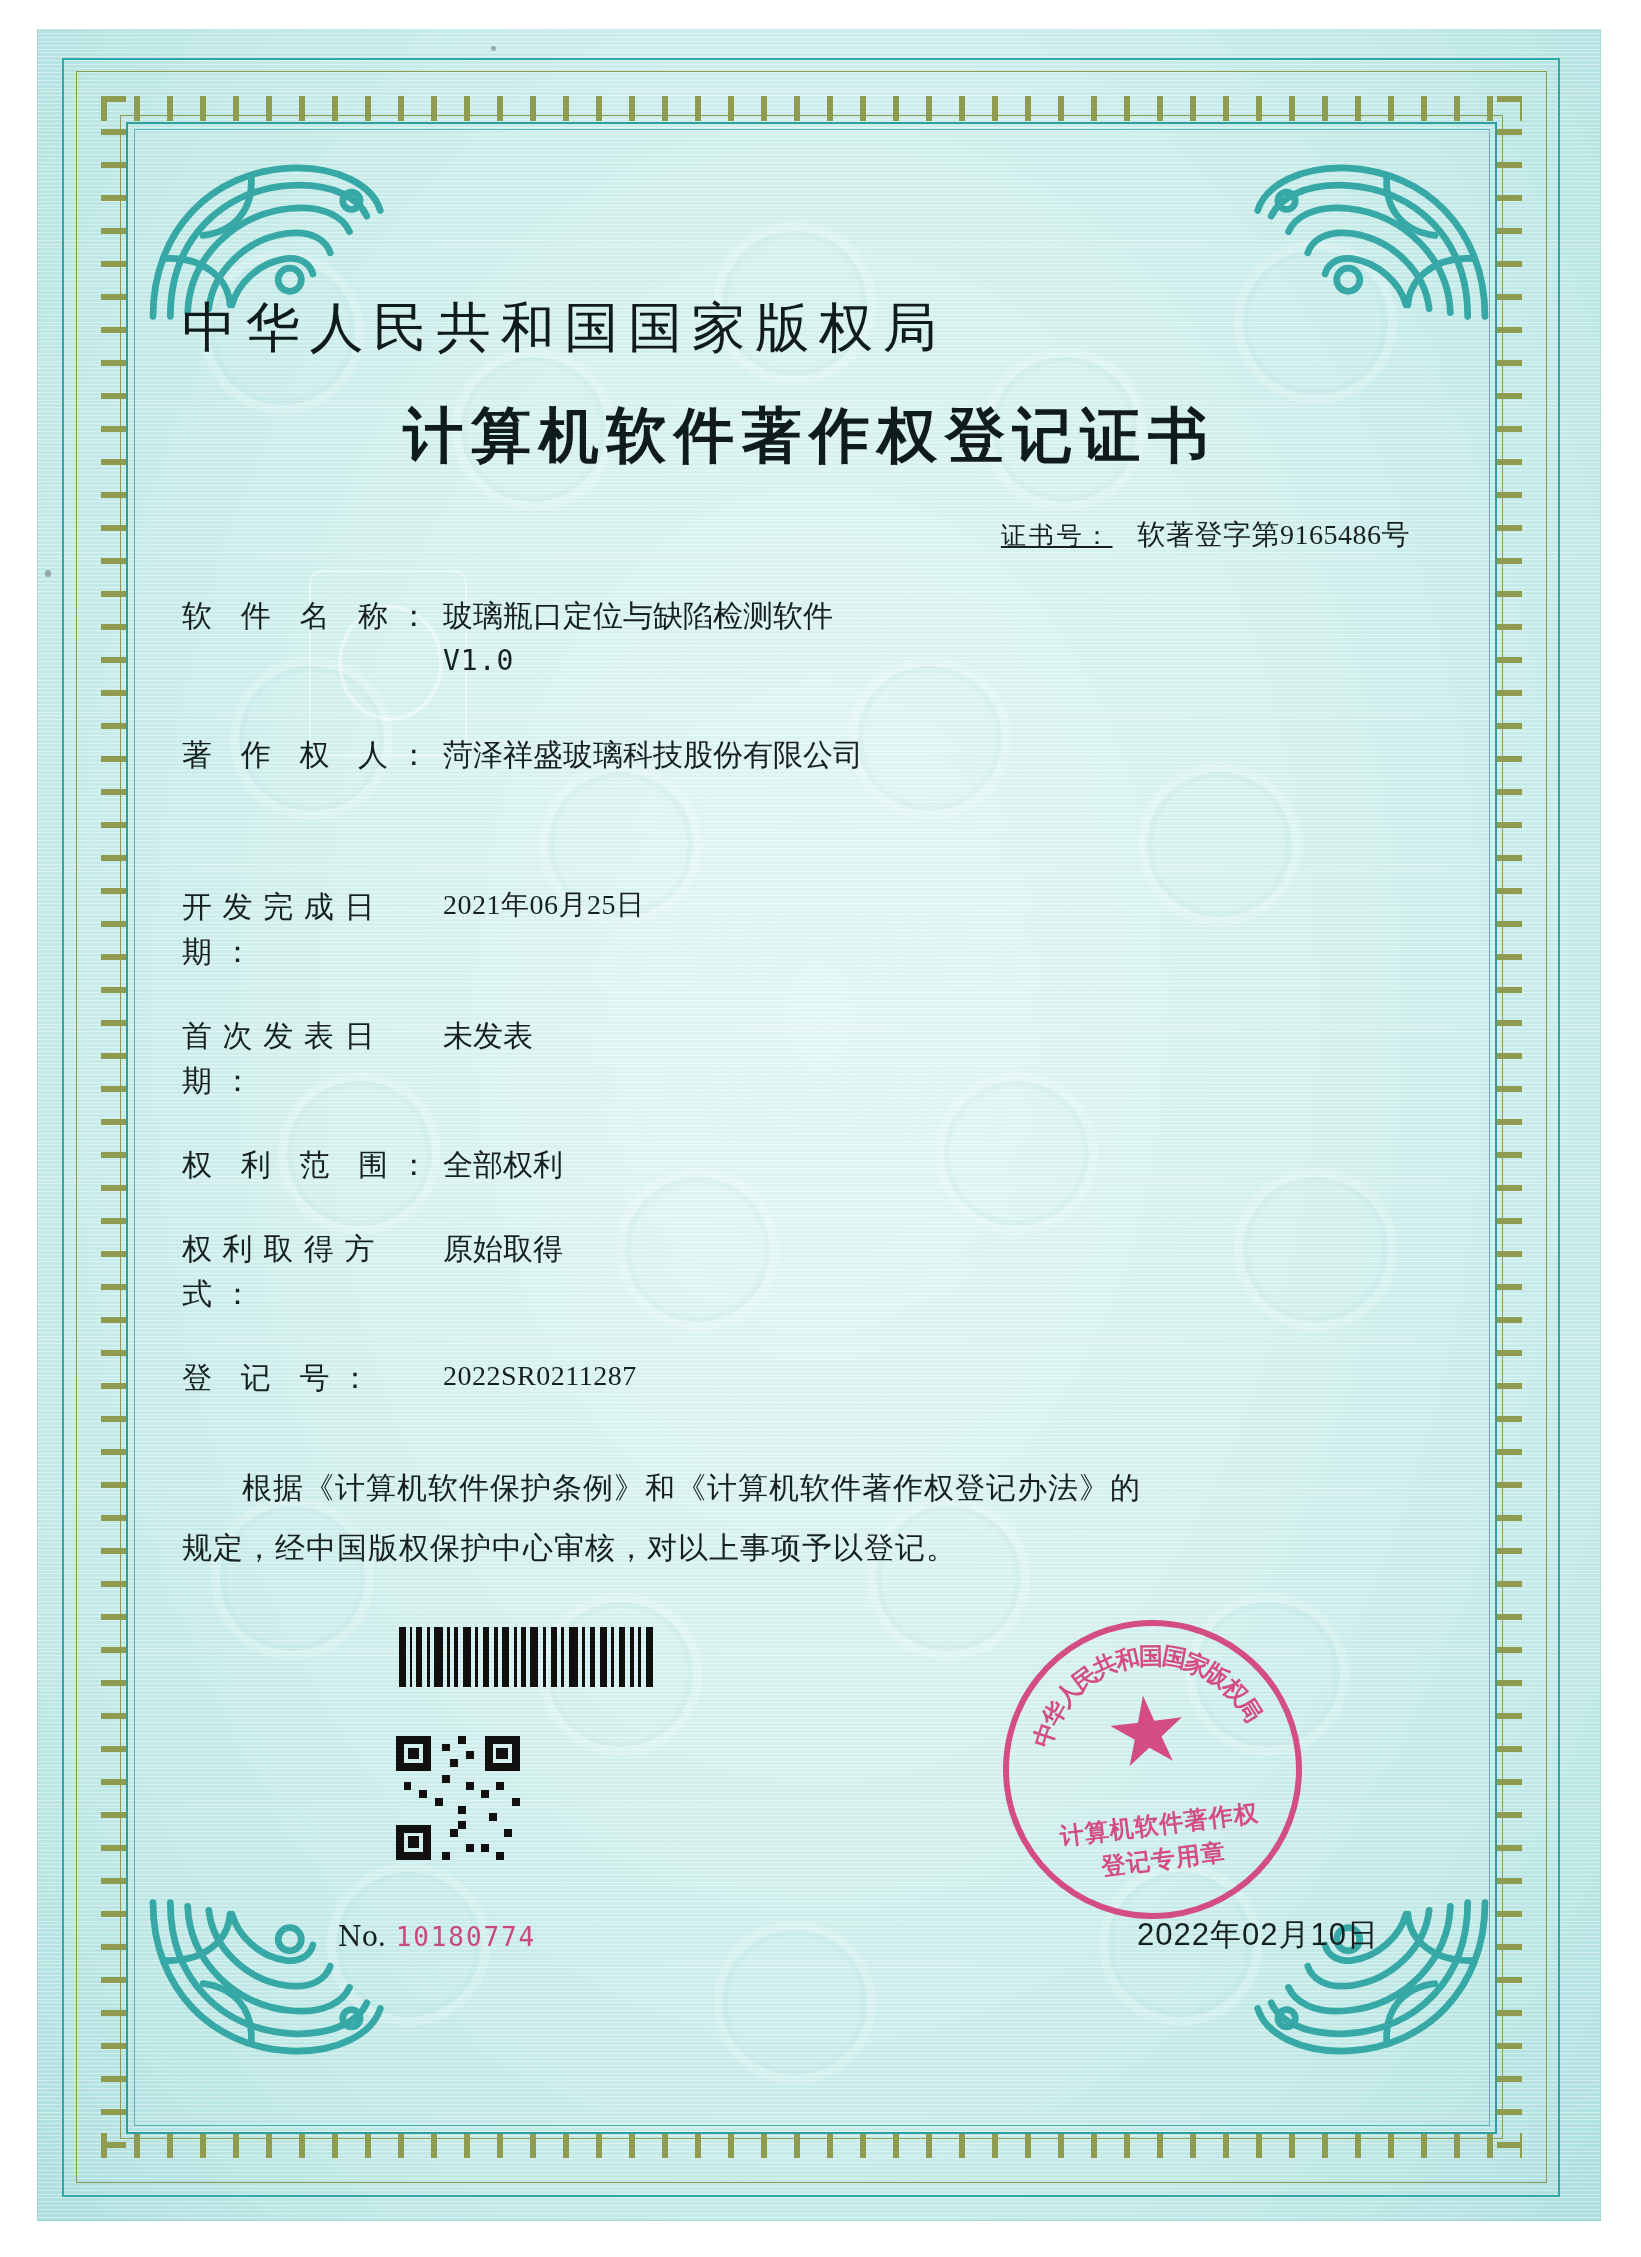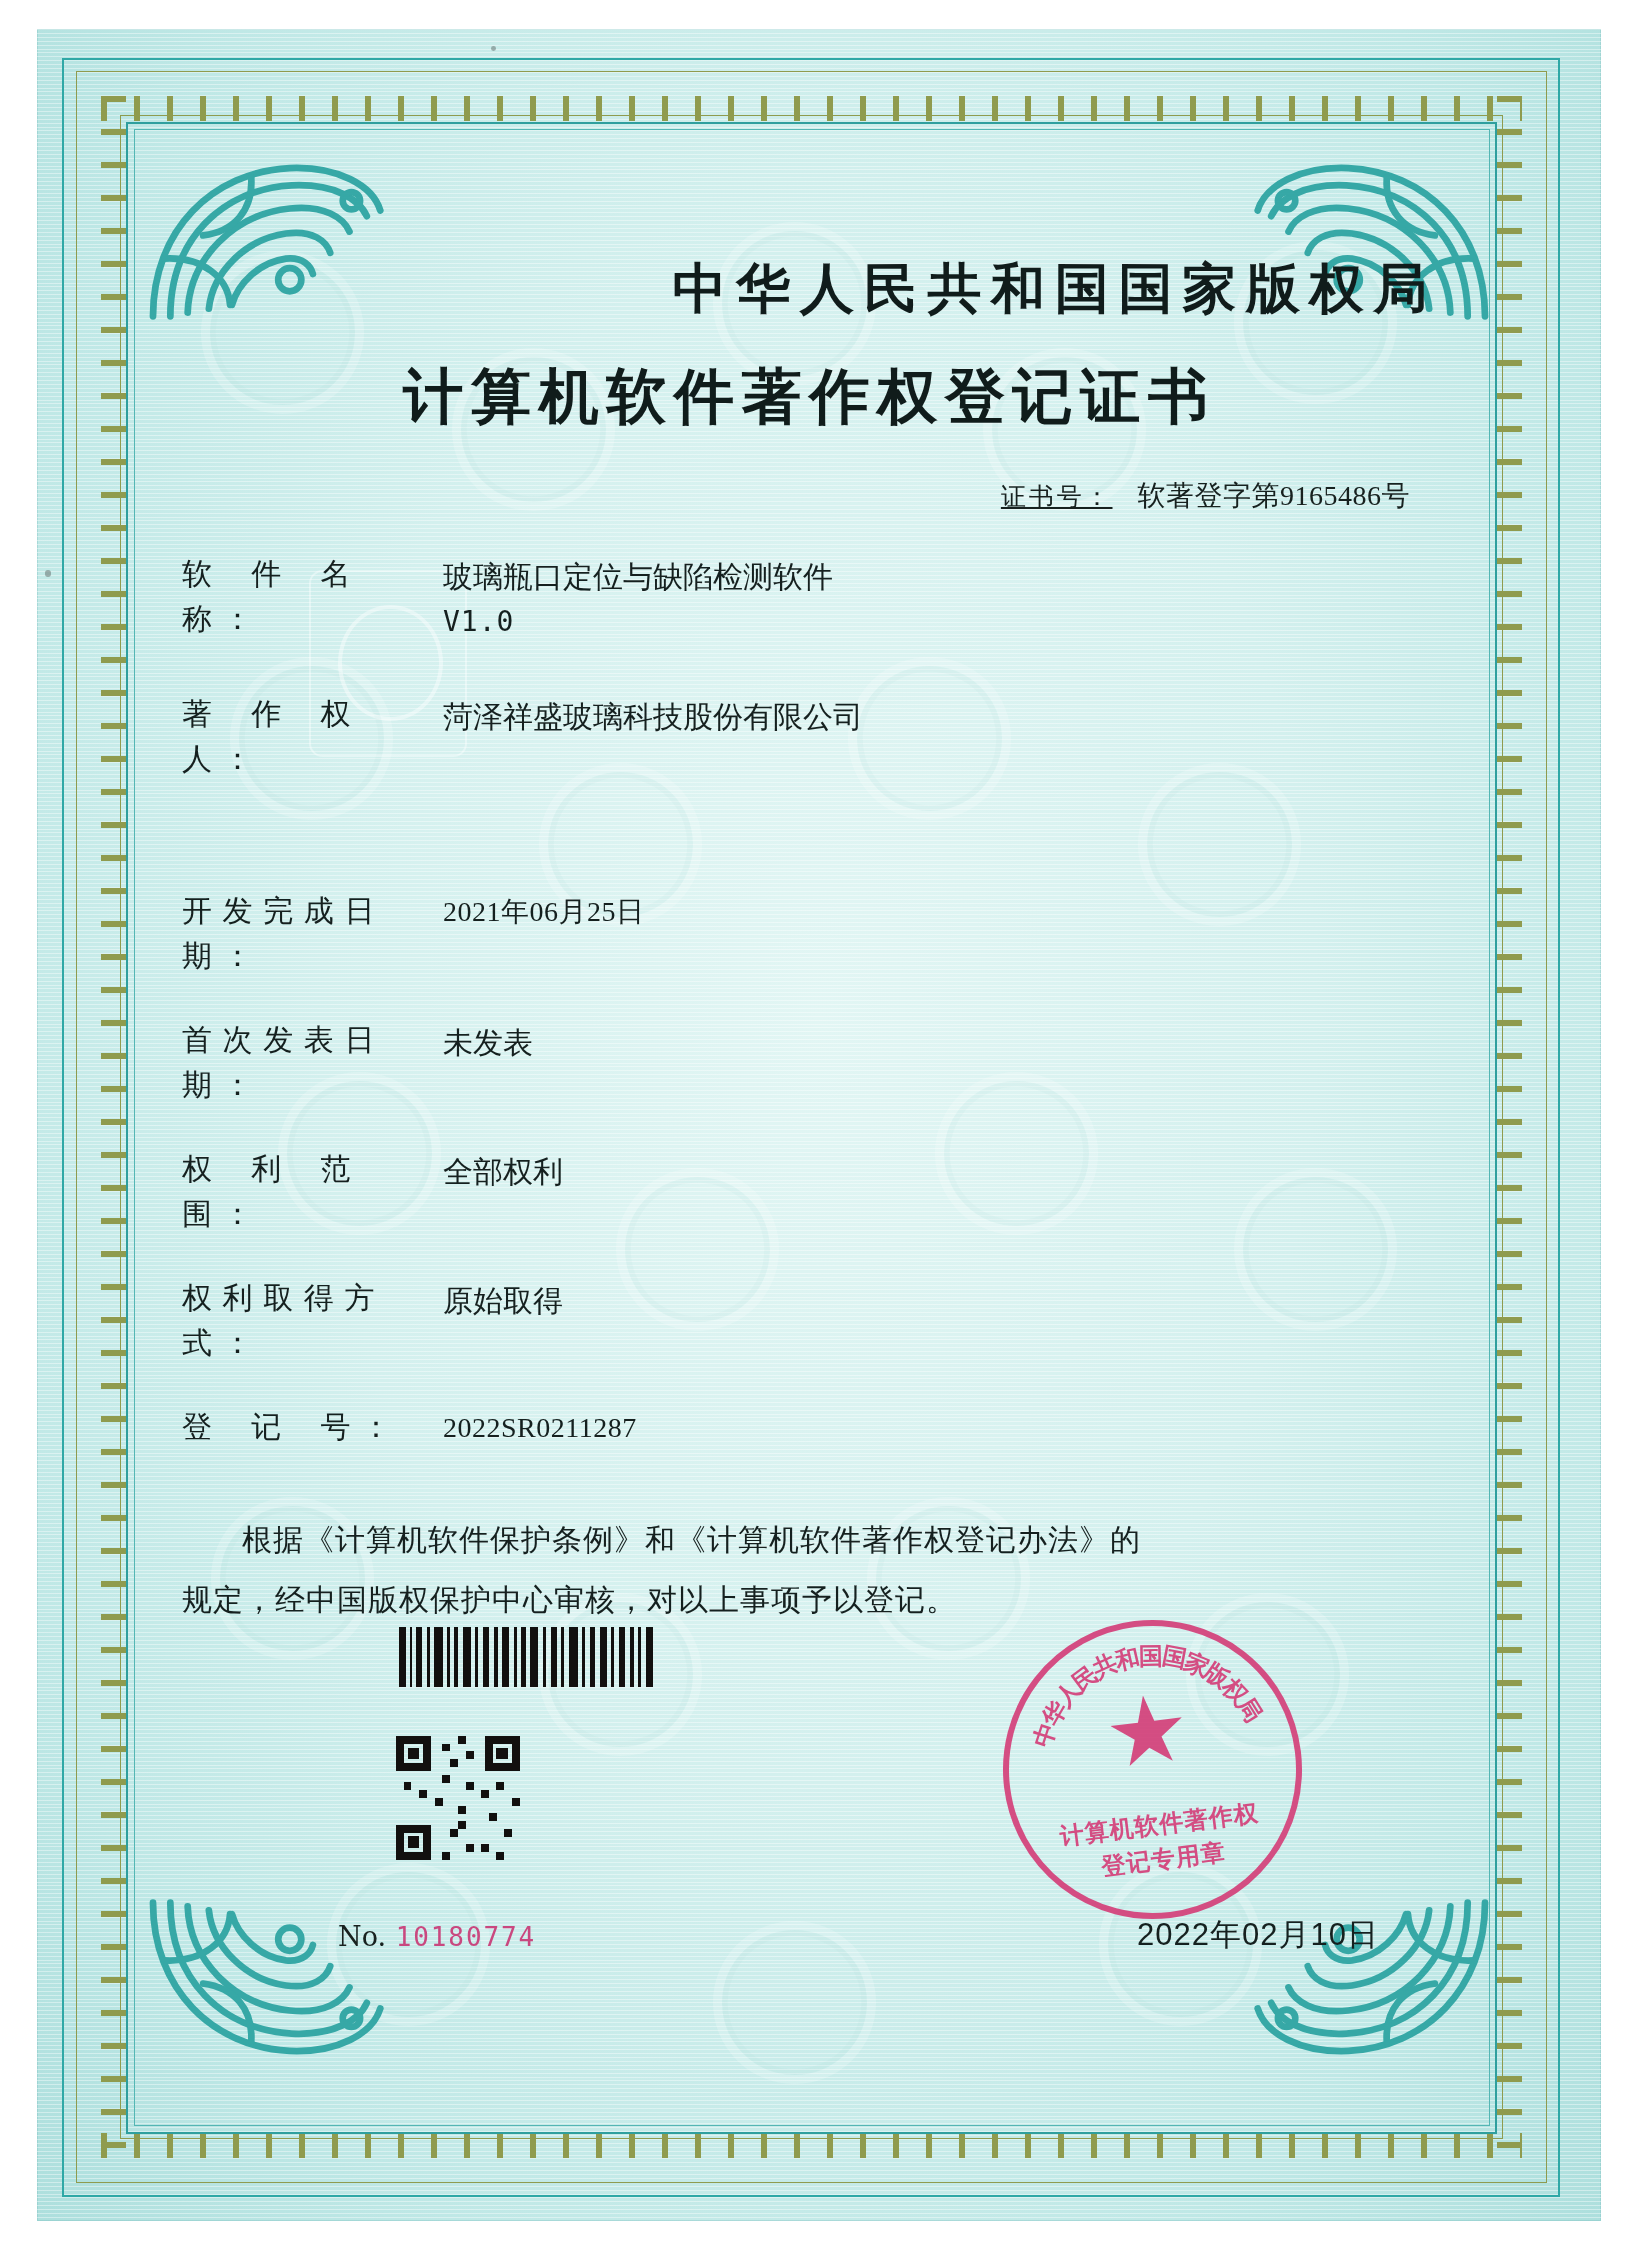--- a/index.html
+++ b/index.html
@@ -124,27 +124,27 @@
   
   #content {
     position: absolute;
     left: 145px;
     top: 145px;
     width: 1255px;
     color: #15201f;
   }
 
   .title-main {
-    text-align: right;
+    text-align: left;
     font-size: 54px;
     letter-spacing: 9.7px;
-    font-weight: 700;
+    font-weight: 400;
     font-family: "DejaVu Serif", "Liberation Serif", serif;
     color: #101c1b;
-    margin-top: 79px;
+    margin-top: 118px;
   }
   .title-sub {
     text-align: center;
     font-size: 60px;
     letter-spacing: 7.7px;
     font-weight: 700;
     font-family: "DejaVu Serif", "Liberation Serif", serif;
     color: #101c1b;
     margin-top: 31px;
   }
@@ -164,21 +164,21 @@
     display: flex;
     align-items: flex-start;
     margin-top: 39px;
     font-size: 30px;
     line-height: 1.5;
   }
   .field-label {
     width: 261px;
     flex: 0 0 261px;
     letter-spacing: 10.6px;
-    font-family: Liberation Mono, monospace;
+    font-family: Liberation Serif, serif;
     color: #15201f;
   }
   .field-value {
     flex: 1 1 auto;
     font-family: "DejaVu Serif", "Liberation Serif", serif;
     color: #15201f;
   }
   .field-value .line2 {
     display: block;
     font-family: "DejaVu Sans Mono", "Liberation Mono", monospace;

